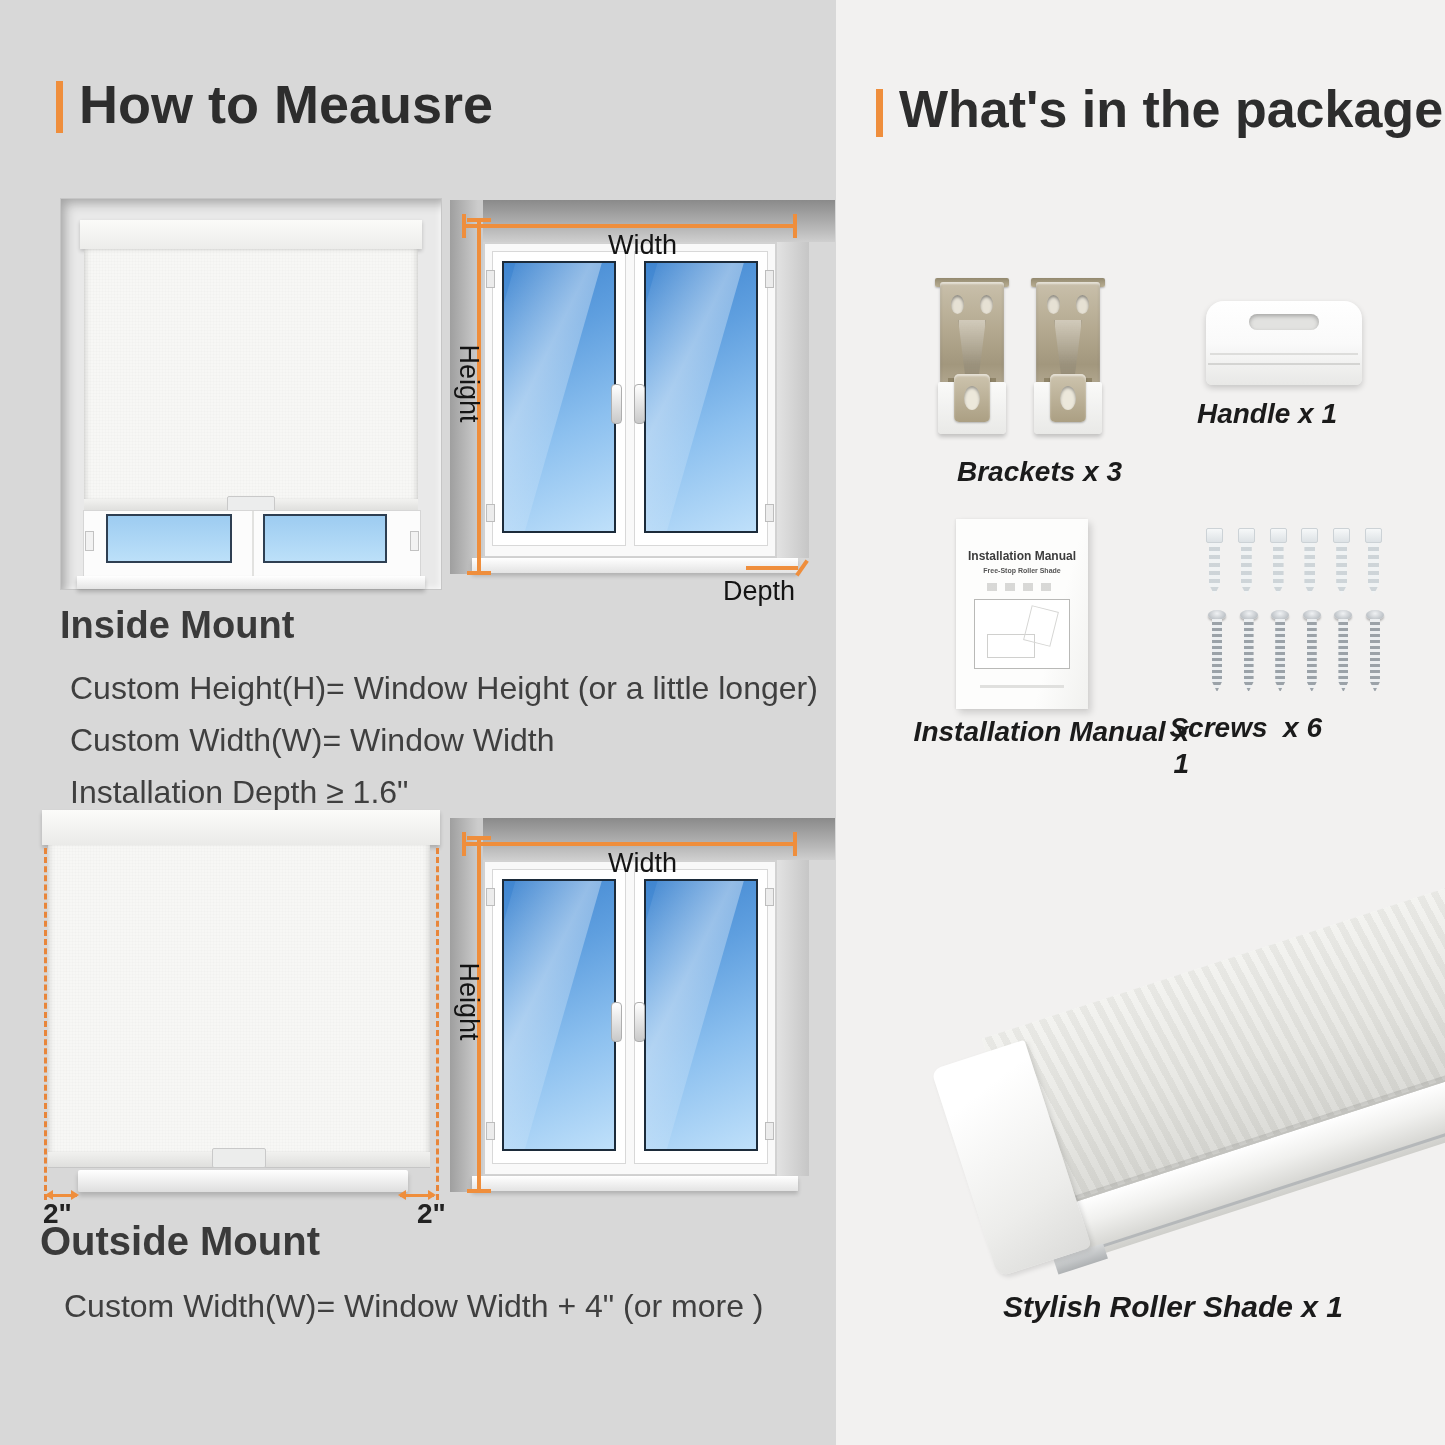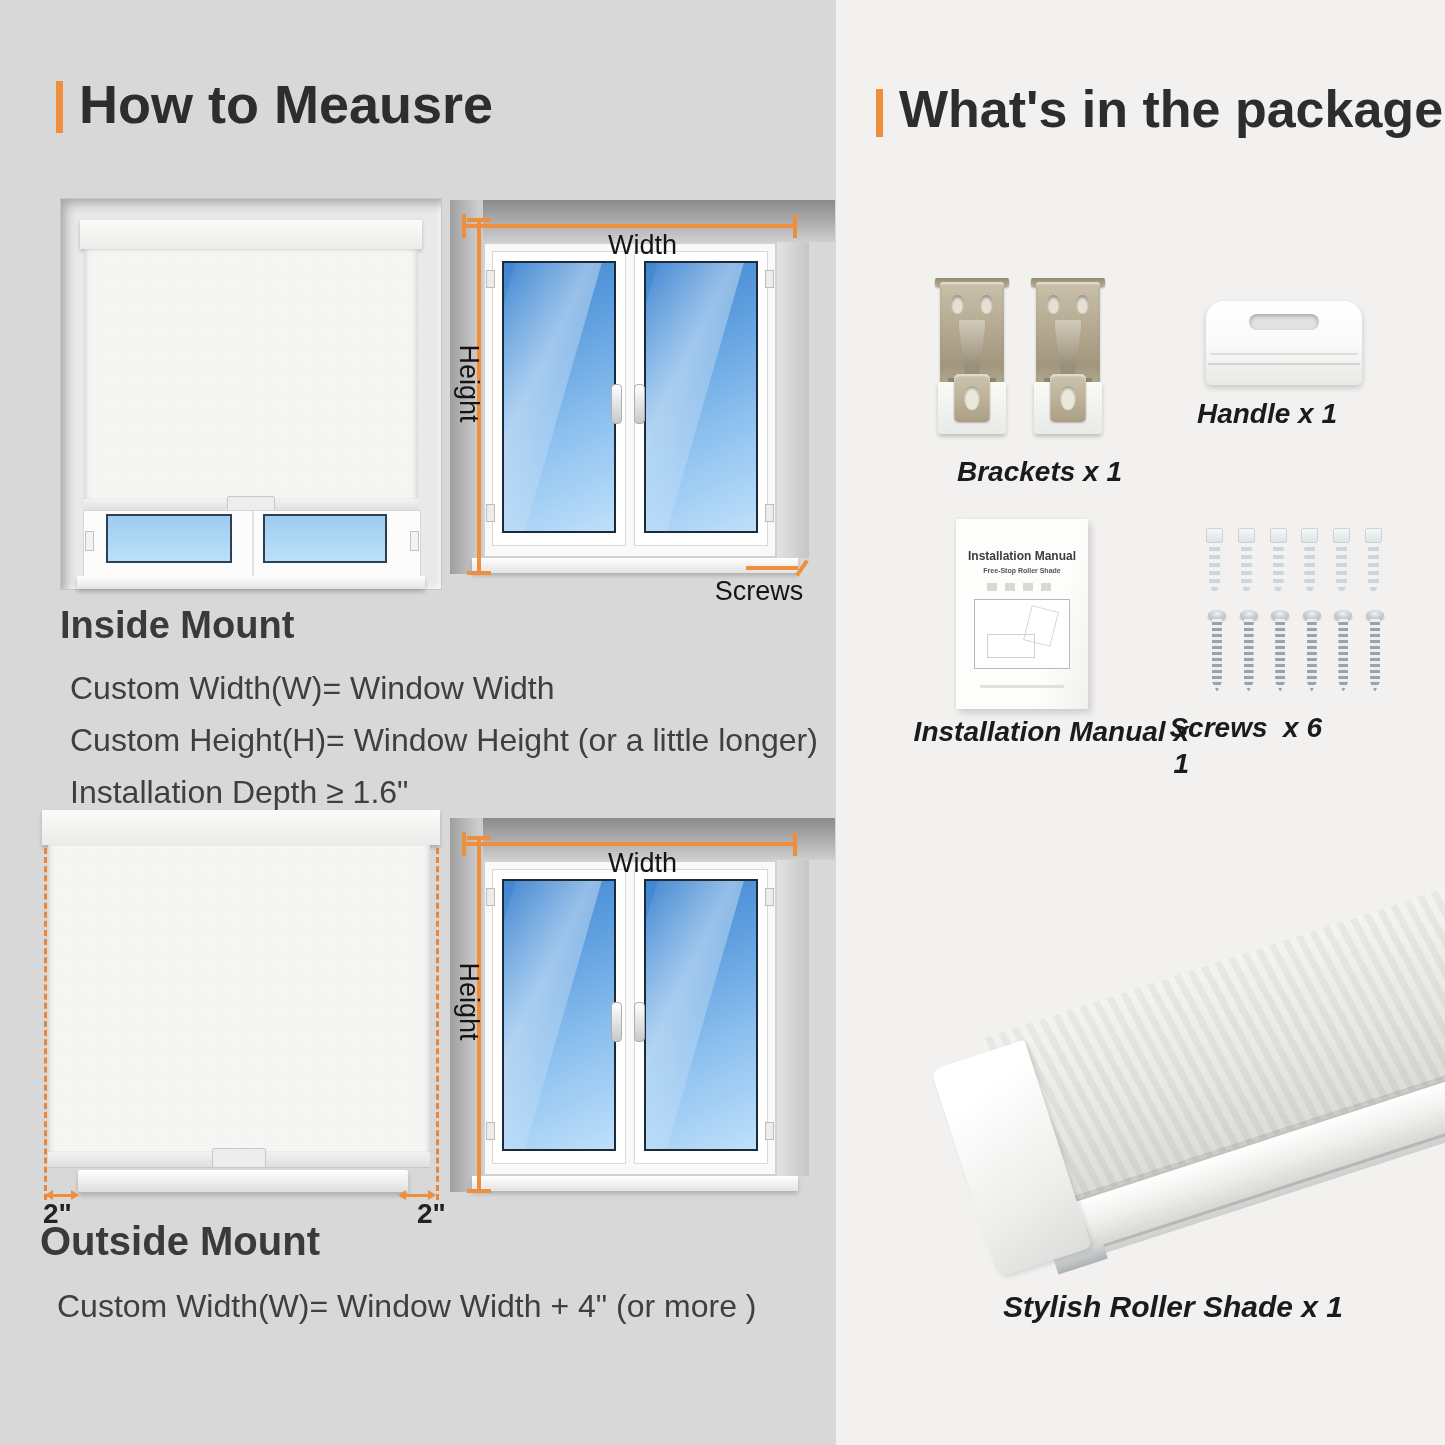--- a/index.html
+++ b/index.html
@@ -90,21 +90,21 @@
   .ml-d::after { content:""; position:absolute; right:-6px; top:-7px; width:4px; height:18px;
     background:var(--accent); transform:rotate(35deg); }
   .mlabel.d { left:259px; top:376px; width:100px; text-align:center; }
 
   
   .caption { position:absolute; font-weight:bold; color:#3a3a3a; text-align:left; }
   #cap-in  { left:60px; top:604px; width:380px; font-size:38px; }
   #cap-out { left:40px; top:1219px; width:415px; font-size:40px; }
   .spec { position:absolute; font-size:32px; color:#3f3f3f; line-height:52px; }
   #spec-in  { left:70px; top:662px; }
-  #spec-out { left:57px; top:1280px; }
+  #spec-out { left:64px; top:1280px; }
 
   
   #demo-out { position:absolute; left:35px; top:798px; width:415px; height:430px; }
   .dout-sill { position:absolute; left:43px; top:372px; width:330px; height:22px;
     background:linear-gradient(180deg,#ffffff,#dedede); border-radius:2px; box-shadow:0 4px 5px rgba(0,0,0,0.18); }
   .dout-cassette { position:absolute; left:7px; top:12px; width:398px; height:35px;
     background:linear-gradient(180deg,#fcfcfa,#eaeae8); box-shadow:0 3px 4px rgba(0,0,0,0.2); }
   .dout-fabric { position:absolute; left:13px; top:47px; width:382px; height:307px;
     background-color:#f7f7f5;
     background-image:repeating-linear-gradient(0deg,rgba(0,0,0,0.013) 0 1px,transparent 1px 3px),
@@ -264,28 +264,28 @@
     <span class="mw-hinge h2"></span>
     <span class="mw-hinge h3"></span>
     <span class="mw-hinge h4"></span>
   </div>
   <div class="mw-sill"></div>
   <div class="ml-w"></div>
   <div class="mlabel w">Width</div>
   <div class="ml-h"></div>
   <div class="mlabel h">Height</div>
   <div class="ml-d"></div>
-  <div class="mlabel d">Screws</div>
+  <div class="mlabel d">Depth</div>
 </div>
 
 <div id="cap-in" class="caption">Inside Mount</div>
 
 <div id="spec-in" class="spec">
+  <div>Custom Height(H)= Window Height (or a little longer)</div>
   <div>Custom Width(W)= Window Width</div>
-  <div>Custom Height(H)= Window Height (or a little longer)</div>
   <div>Installation Depth ≥ 1.6"</div>
 </div>
 
 <div id="demo-out">
   <div class="dout-sill"></div>
   <div class="dout-cassette"></div>
   <div class="dout-fabric"></div>
   <div class="dout-bar">
     <span class="dout-handle"></span>
   </div>
@@ -351,21 +351,21 @@
     <div class="bk-channel"></div>
     <span class="bk-slot bs1"></span>
     <span class="bk-slot bs2"></span>
   </div>
   <div class="bk-lower">
     <div class="bk-tab">
       <span class="bk-oval"></span>
     </div>
   </div>
 </div>
-<div id="lbl-brackets" class="pkg-label">Brackets x 1</div>
+<div id="lbl-brackets" class="pkg-label">Brackets x 3</div>
 
 <div id="handle-img">
   <div class="hd-body"></div>
   <div class="hd-slot"></div>
   <div class="hd-l1"></div>
   <div class="hd-l2"></div>
 </div>
 <div id="lbl-handle" class="pkg-label">Handle x 1</div>
 
 <div id="manual-img">

